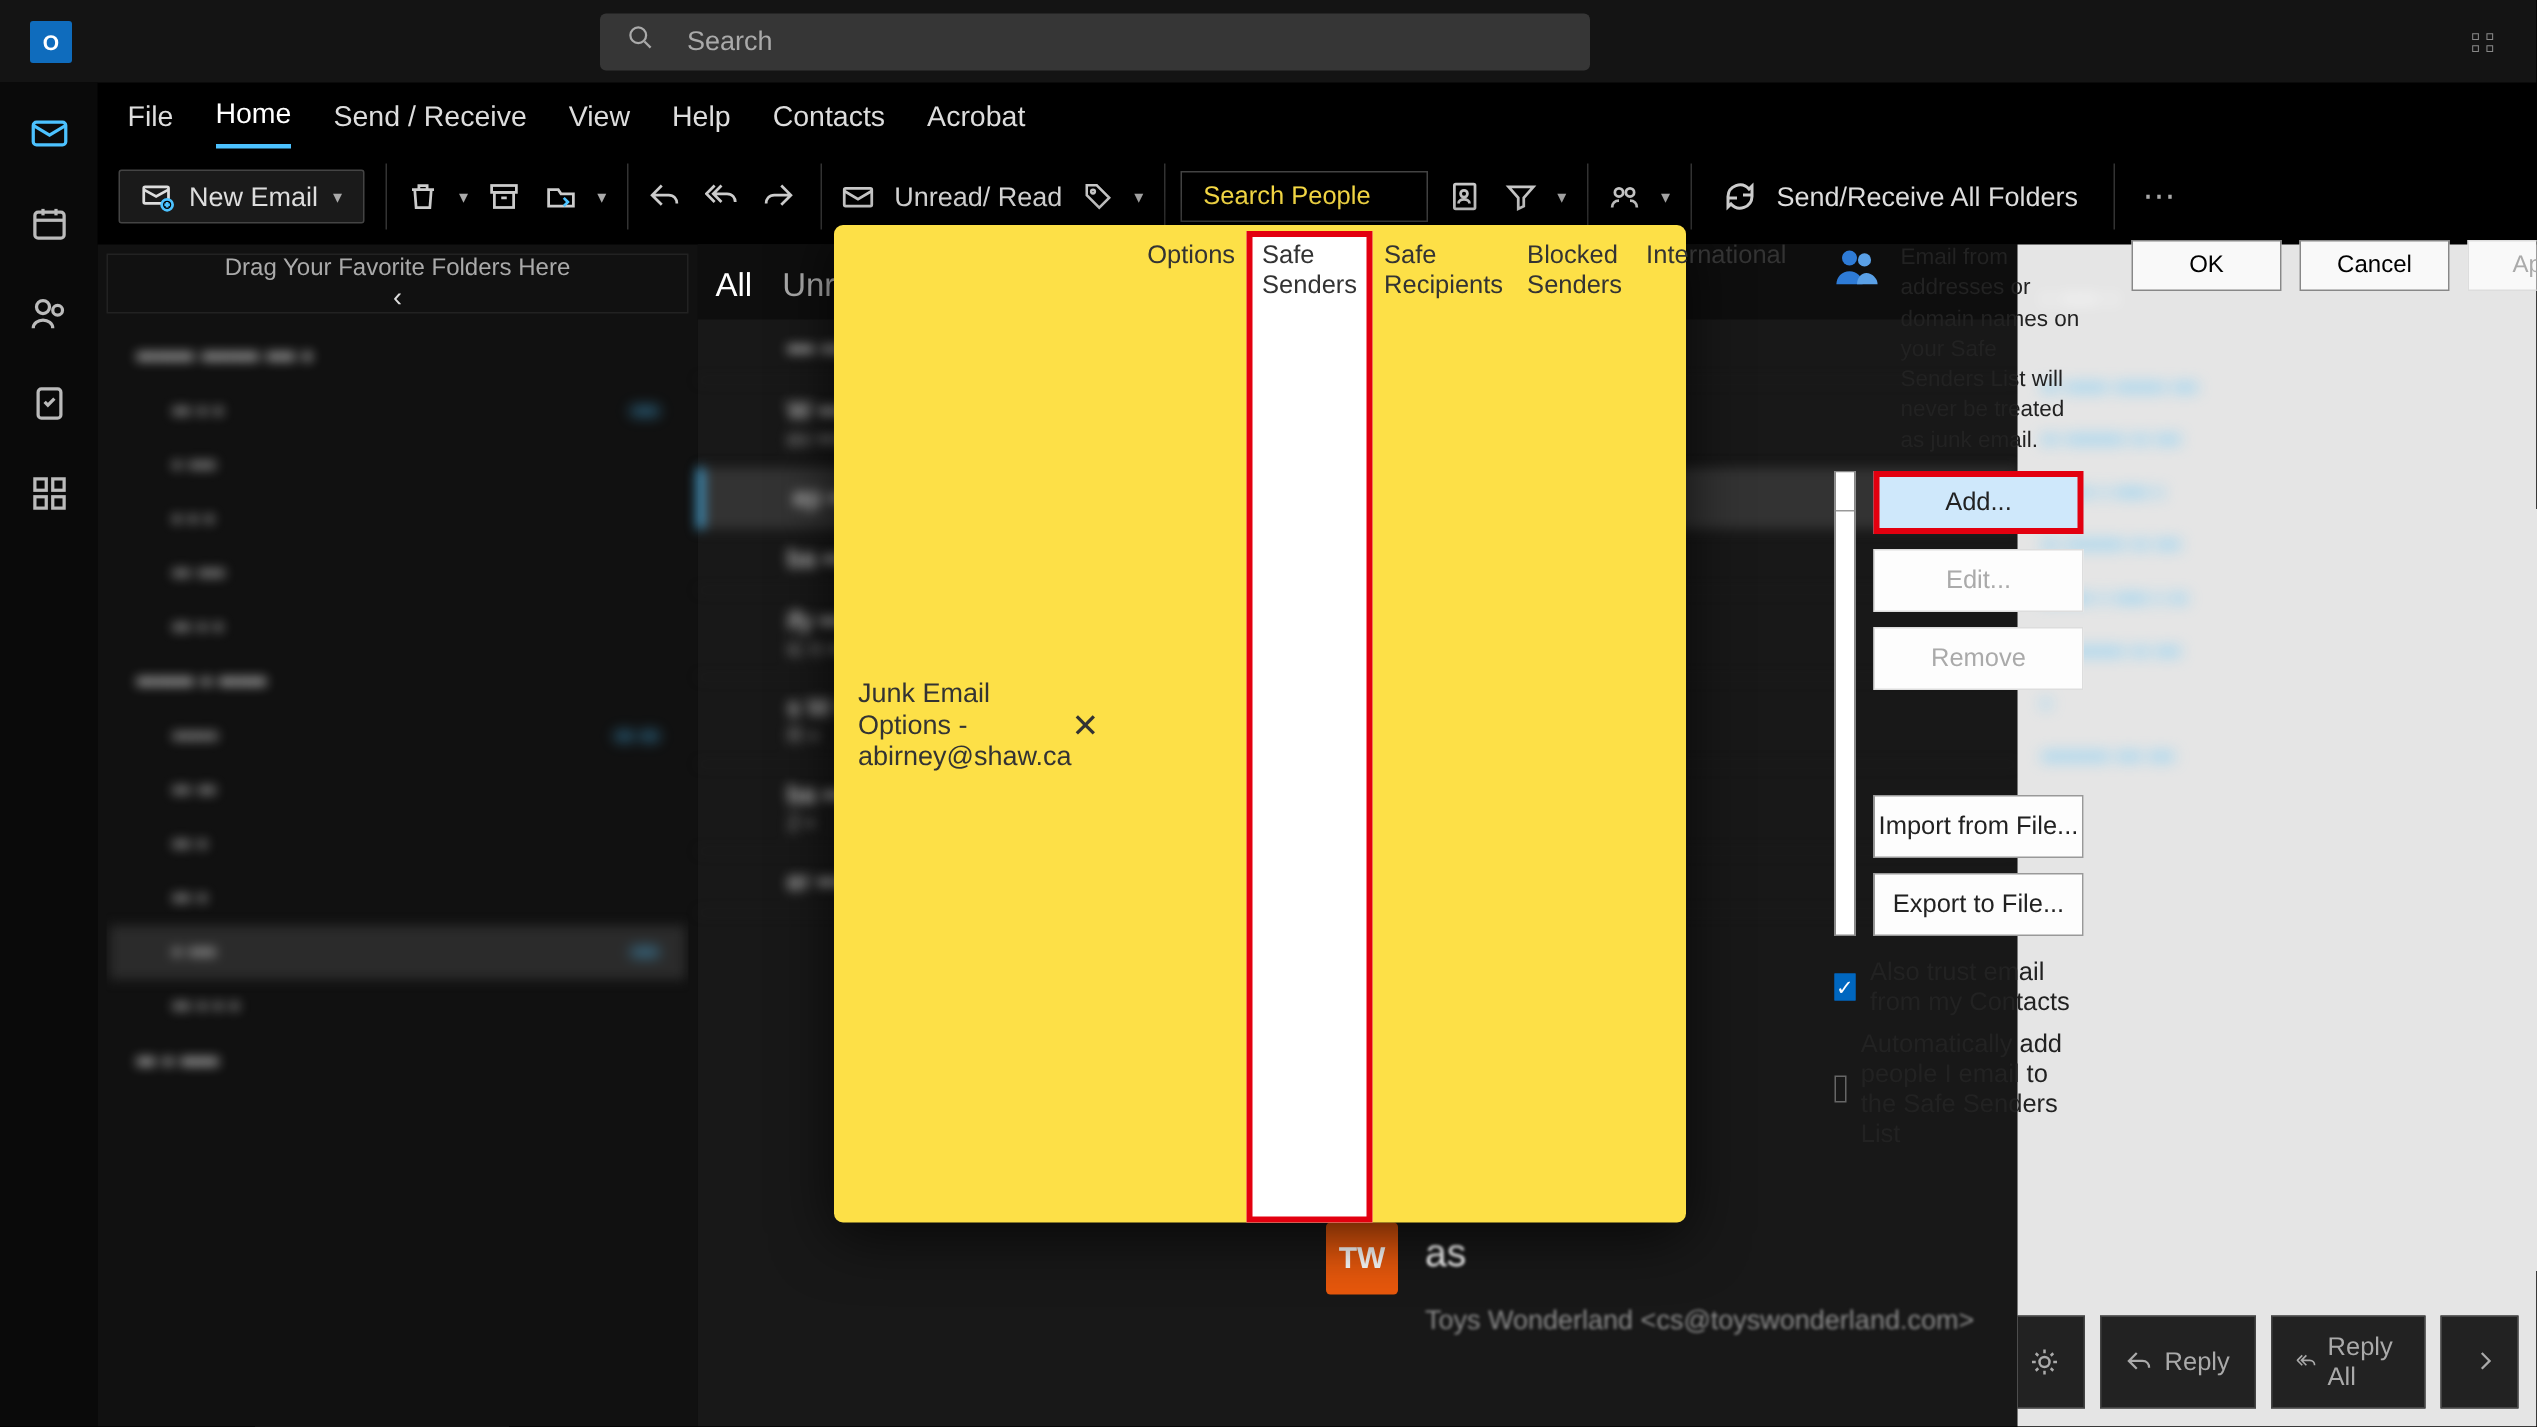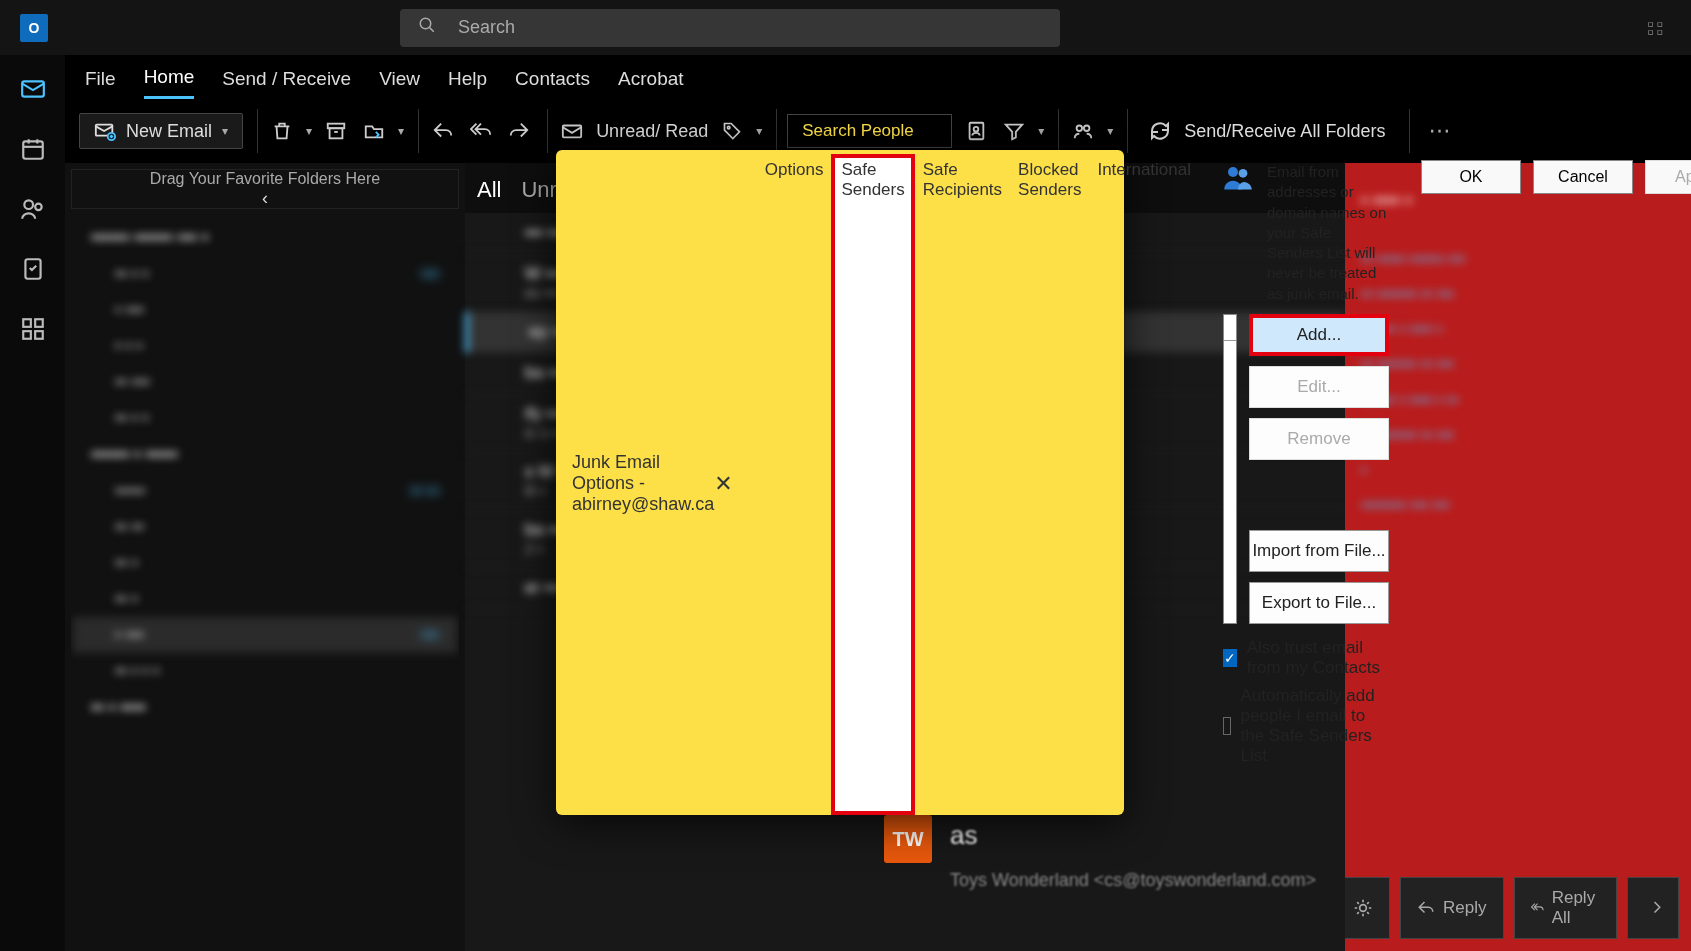--- a/index.html
+++ b/index.html
@@ -45,21 +45,21 @@
 
   .messagelist { width:880px; background:#181818; position:relative; }
   .ml-tabs { height:50px; display:flex; align-items:end; padding:0 12px; gap:20px; background:#0e0e0e;}
   .ml-tabs .mlt { font-size:22px; color:#aaa; padding-bottom:10px;}
   .ml-tabs .mlt.active { color:#fff;}
   .msg-item { padding:10px 14px 10px 60px; border-bottom:1px solid #222; filter:blur(4px); color:#ccc; position:relative;}
   .msg-item.sel { background:#333; border-left:4px solid #4cc2ff;}
   .msg-item .line1{font-size:17px; color:#fff;}
   .msg-item .line2{font-size:15px; color:#aaa;}
 
-  .readingpane { flex:1; background:#b91c1c; position:relative; overflow:hidden;}
+  .readingpane { flex:1; background:#e5e5e5; position:relative; overflow:hidden;}
   .rp-blur { position:absolute; inset:0; filter:blur(5px); padding:16px; color:#4cc2ff; font-size:16px; line-height:2.2;}
   .rp-header { color:#fff; font-size:19px; margin-bottom:20px;}
   .rp-actions { position:absolute; bottom:12px; right:12px; display:flex; gap:10px;}
   .rp-abtn { border:1px solid #444; background:#222; color:#aaa; padding:10px 16px; display:flex; align-items:center; gap:8px; font-size:17px;}
 
   
   .dialog { position:absolute; left:556px; top:150px; width:568px; height:665px; background:#fde047; color:#000; border-radius:6px; box-shadow:0 8px 40px rgba(0,0,0,0.7); display:flex; flex-direction:row; }
   .dlg-title { padding:10px 16px 8px; font-size:18px; color:#333; display:flex; justify-content:space-between; align-items:center;}
   .dlg-close { font-size:22px; color:#333; cursor:pointer;}
   .dlg-tabs { display:flex; padding:4px 8px 0; gap:0; font-size:17px; color:#333;}

